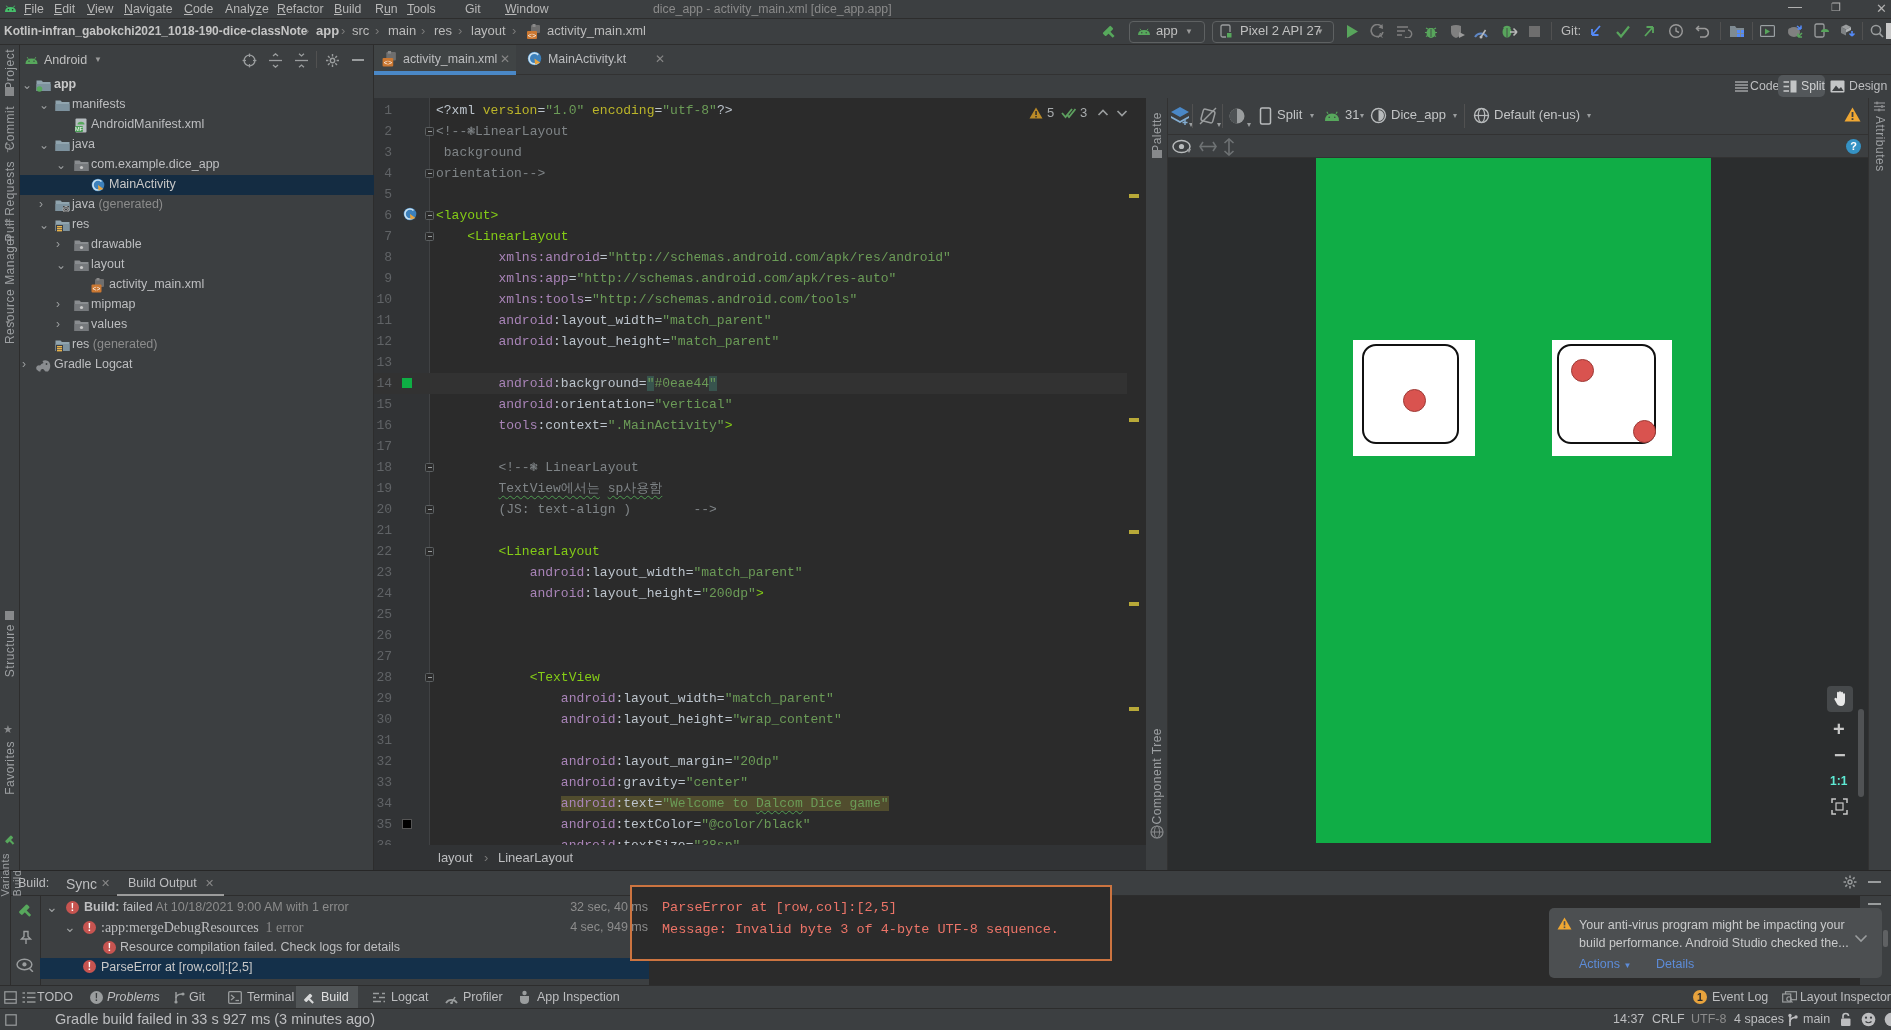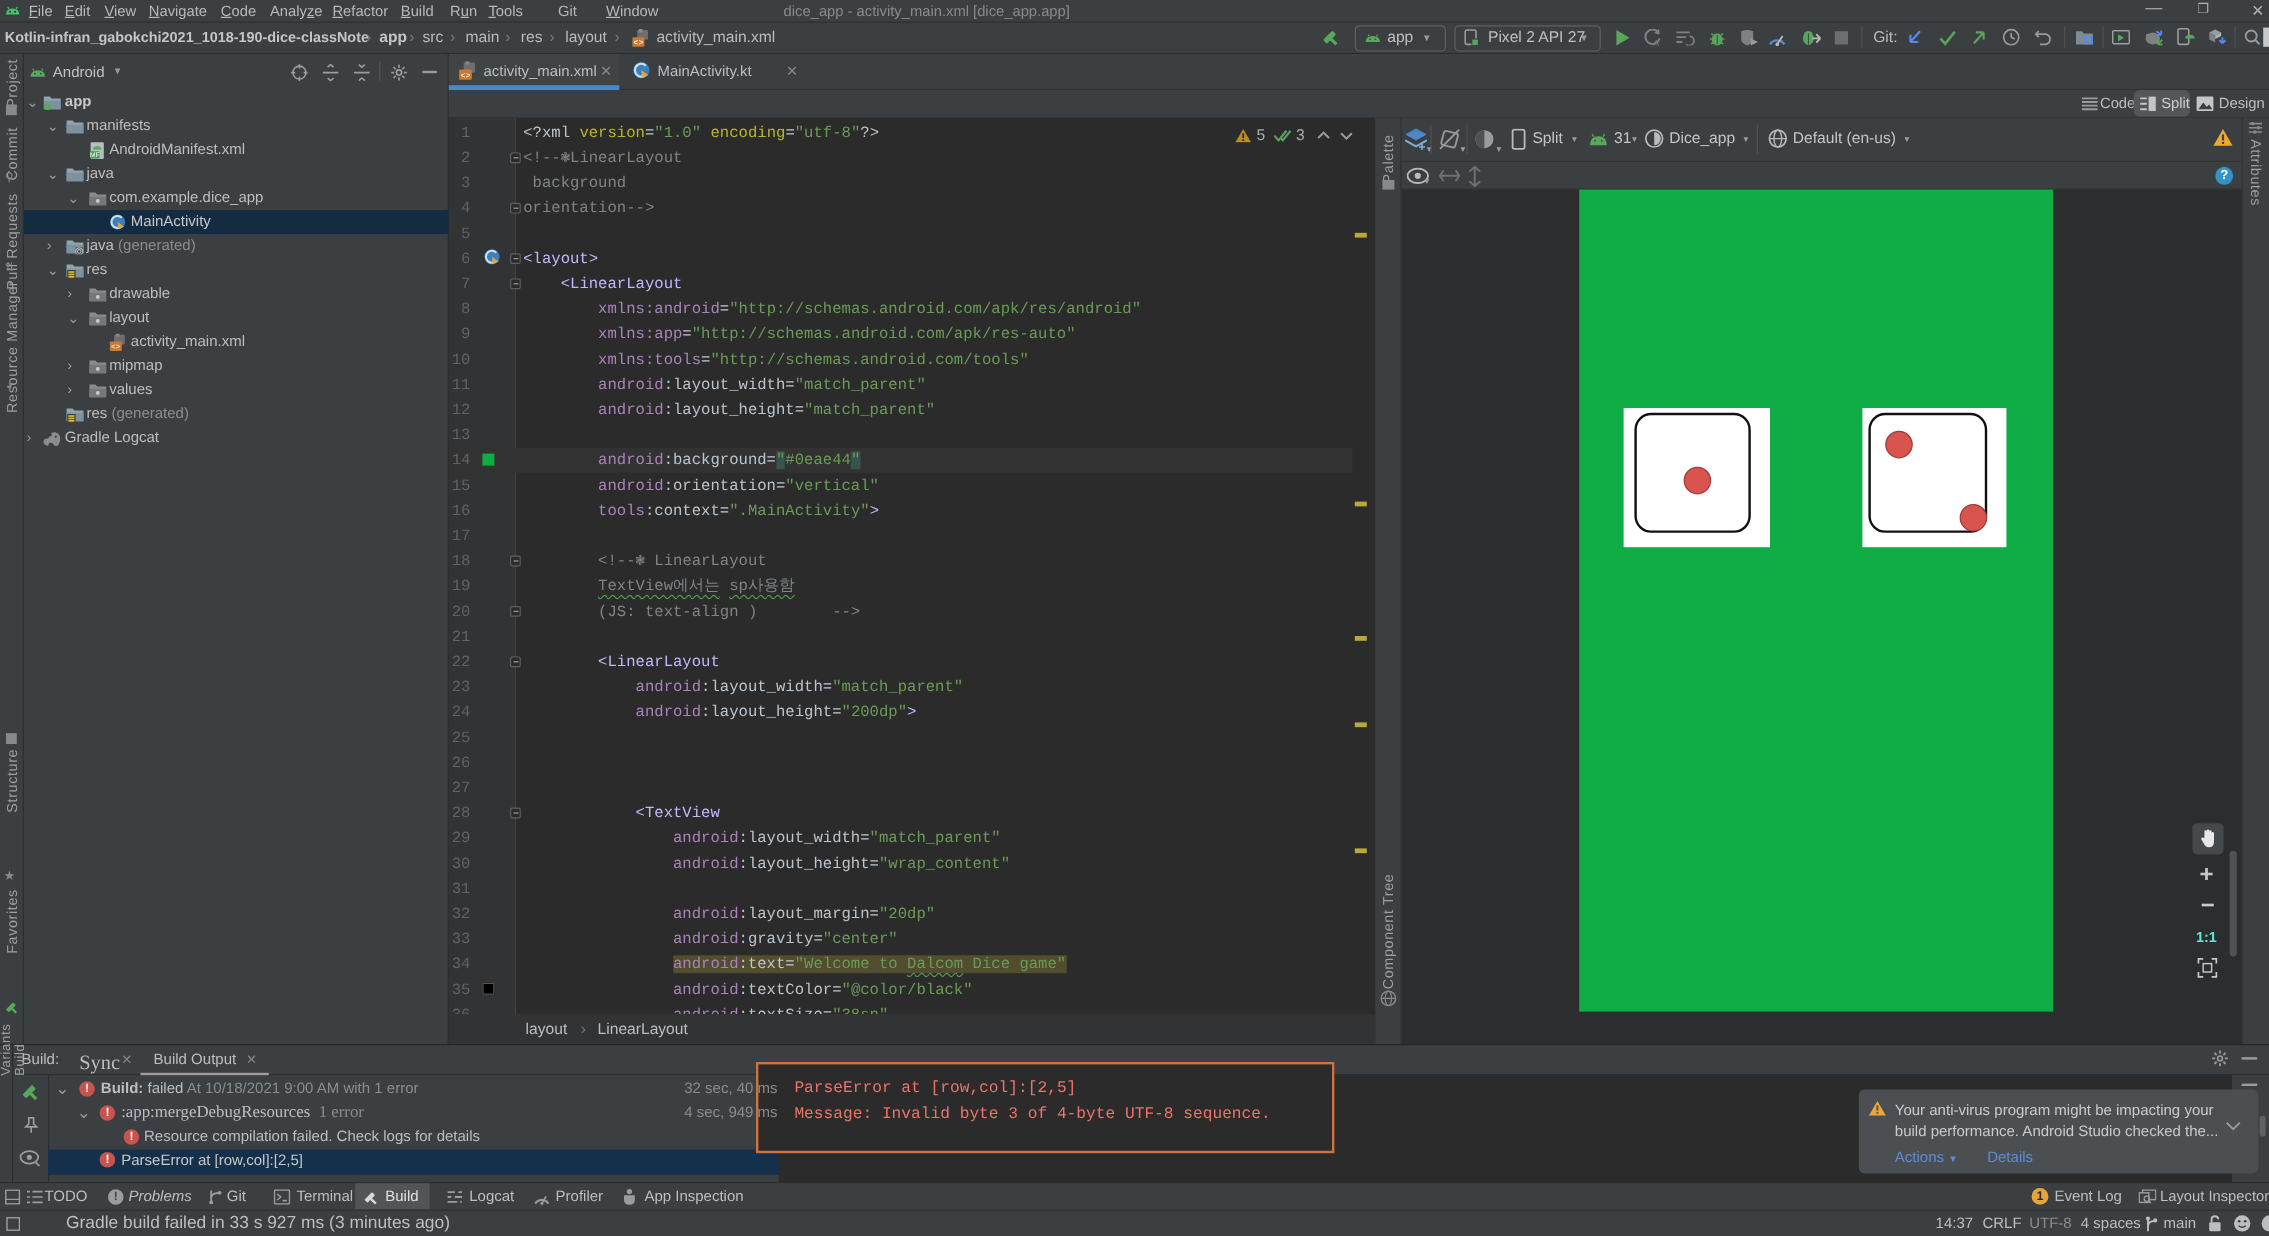--- a/index.html
+++ b/index.html
@@ -8,21 +8,21 @@
          background:#3c3f41; font-family:"Liberation Sans", sans-serif;
          color:#bbbbbb; font-size:13px; }
   .abs { position:absolute; }
   .mono { font-family:"Liberation Mono", monospace; }
   .vlabel { writing-mode:vertical-lr; transform:rotate(180deg); color:#9da0a3; font-size:12px; letter-spacing:0.5px;}
   .vlabel2 { writing-mode:vertical-rl; color:#9da0a3; font-size:12px; letter-spacing:0.5px;}
   .chev { color:#9a9d9e; font-size:12px; line-height:12px; }
   .kw { color:#bbb529; }
   .str { color:#6b9b57; }
   .com { color:#7f8487; }
-  .tag { color:#c4b5fd; }
+  .tag { color:#84cc16; }
   .ns { color:#a984b8; }
   .hlt { background:#514d2e; }
   .qhl { background:#38544e; }
   .wavy { text-decoration:underline wavy #4f9b52 1px; text-underline-offset:3px; }
   .fold { position:absolute; left:51px; width:9px; height:9px; border:1px solid #5c6062; background:#2b2b2b; border-radius:1.5px; }
   .fold::after { content:""; position:absolute; left:1.5px; top:3px; width:4px; height:1px; background:#9a9d9e; }
   .tick { position:absolute; left:755px; width:10px; height:4px; background:#b8a938; }
   .errc { width:13px; height:13px; border-radius:50%; background:#c75450; }
   .errc::after { content:"!"; position:absolute; width:13px; text-align:center; color:#fff; font-size:10px; font-weight:bold; line-height:13px; }
 </style>
@@ -688,21 +688,21 @@
       </svg>
 
     <div class="abs" style="left:712px;top:611px;width:6px;height:88px;background:#505254;border-radius:3px;"></div>
   </div>
 
   <div class="abs" id="buildpanel" style="left:0;top:870px;width:1891px;height:115px;background:#3c3f41;border-top:1px solid #272727;color:#bdbec0;">
     <div class="abs" style="left:0;top:0;width:11px;height:115px;border-right:1px solid #2d2d2d;"></div>
     <div class="abs" style="left:11px;top:24px;width:1880px;height:1px;background:#2d2d2d;"></div>
     <div class="abs" style="left:40px;top:25px;width:1px;height:90px;background:#2d2d2d;"></div>
     <span class="abs" style="left:18px;top:5px;font-size:12.5px;">Build:</span>
-    <span class="abs" style="left:66px;top:5px;font-size:17px;font-family:Liberation Serif, serif;">Sync</span>
+    <span class="abs" style="left:66px;top:5px;font-size:14px;">Sync</span>
     <span class="abs" style="left:101px;top:6px;color:#878787;font-size:11px;">✕</span>
     <span class="abs" style="left:128px;top:5px;font-size:12.5px;">Build Output</span>
     <span class="abs" style="left:205px;top:6px;color:#878787;font-size:11px;">✕</span>
     <div class="abs" style="left:117px;top:23px;width:107px;height:2px;background:#9c9c9c;"></div>
 
     <svg class="abs" style="left:16px;top:30px;" width="18" height="18" viewBox="0 0 15 15">
         <g transform="rotate(-45 7.5 7.5)">
           <rect x="2.5" y="5" width="9.5" height="3.8" rx="0.9" fill="#57a85c"></rect>
           <rect x="6" y="8" width="2.2" height="6" fill="#57a85c"></rect>
         </g>

